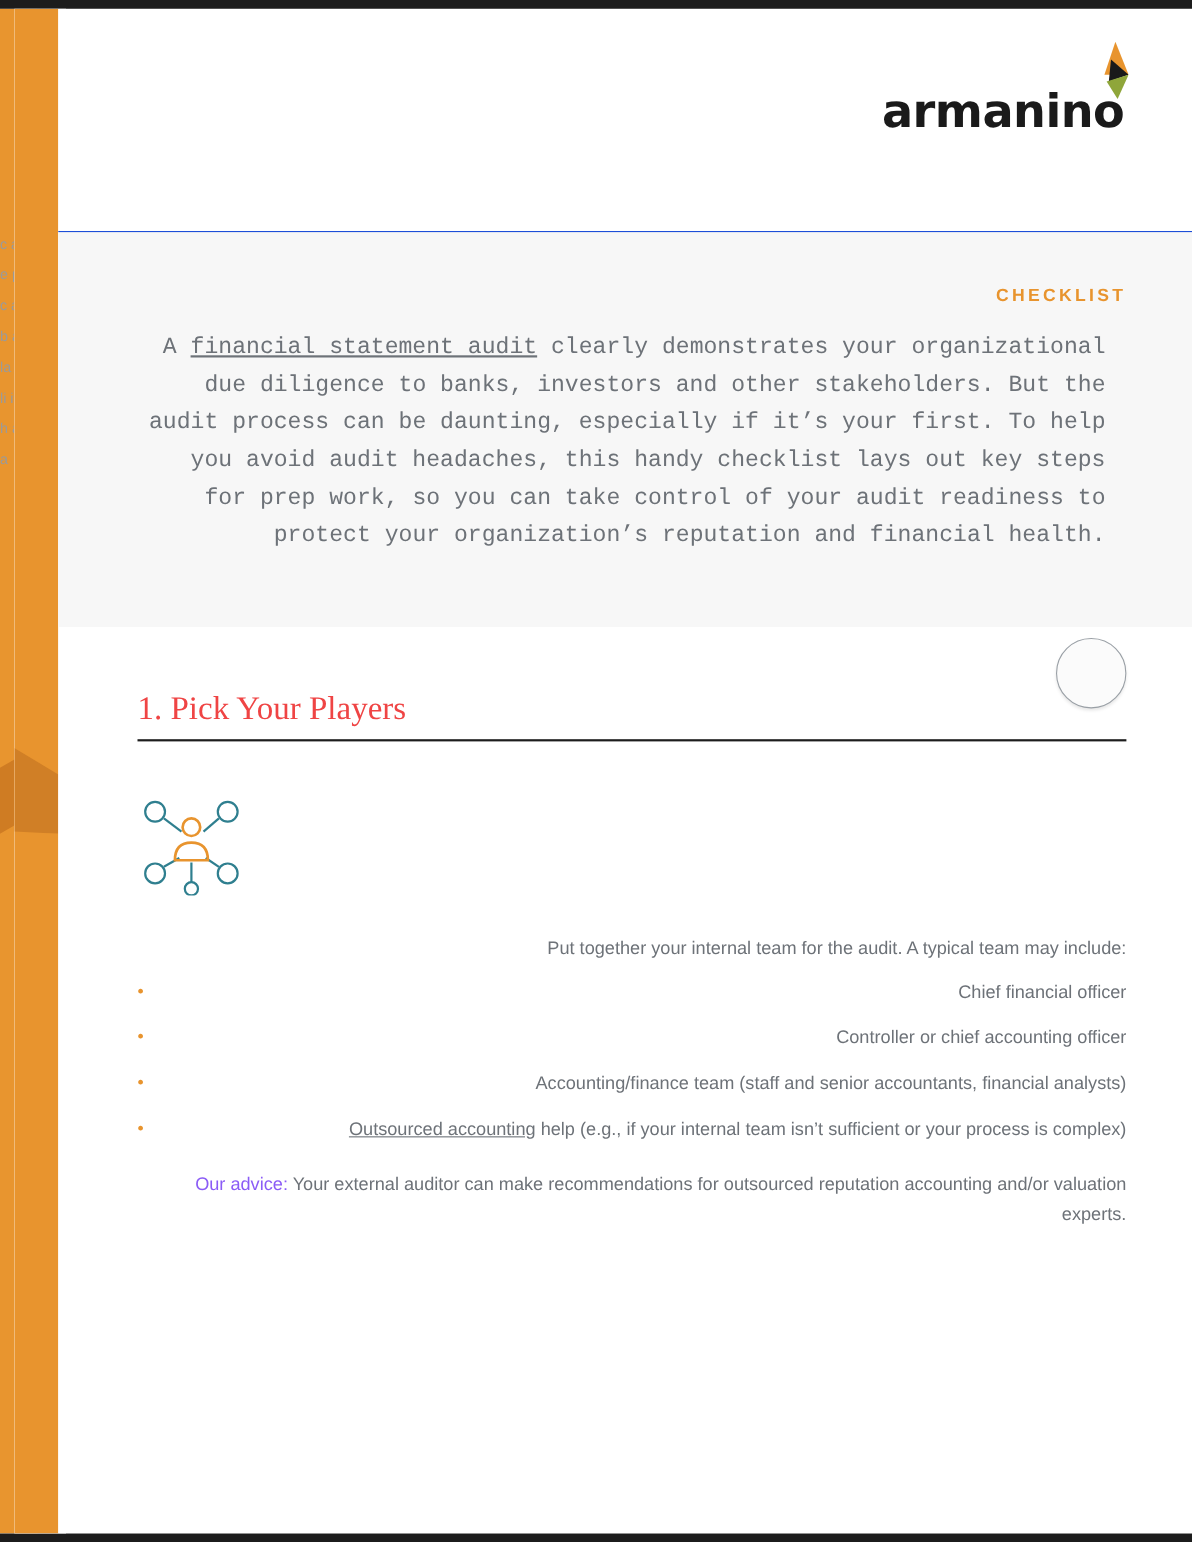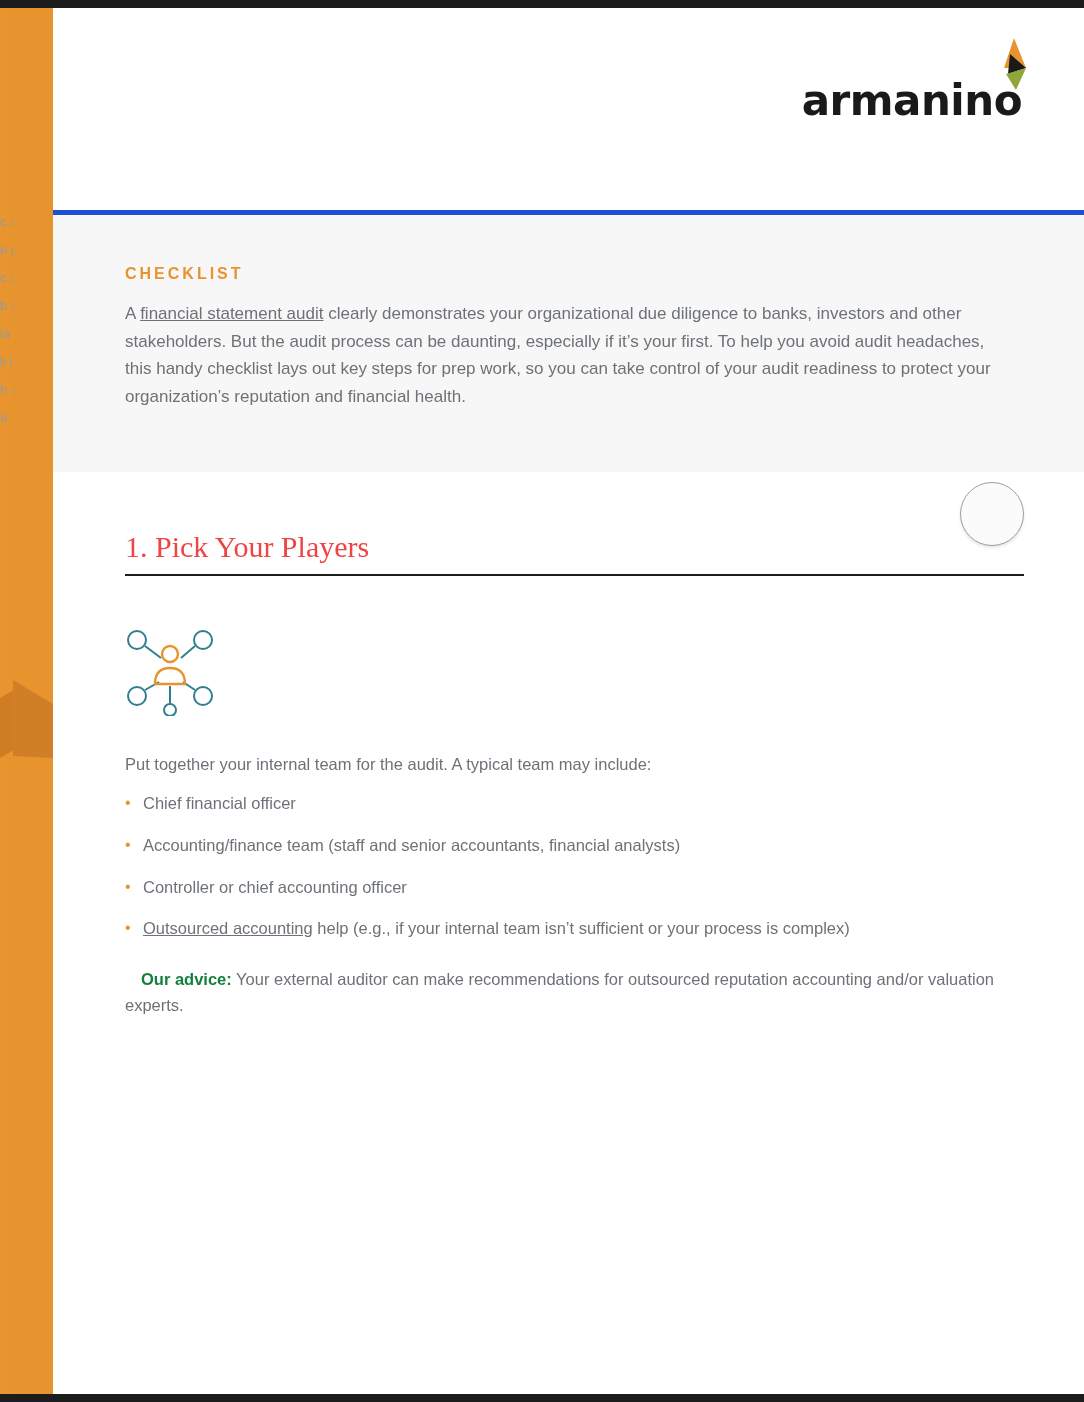--- a/index.html
+++ b/index.html
@@ -89,20 +89,21 @@
     clip-path: polygon(0 0, 100% 24px, 100% 100%, 0 76px);
   }
 
   .content {
     position: absolute;
     left: 40px;
     top: 0;
     right: 0;
     bottom: 0;
     background: #ffffff;
+    text-align: right;
   }
 
   
   .header {
     height: 202px;
     position: relative;
   }
   .logo {
     position: absolute;
     right: 62px;
@@ -123,21 +124,21 @@
     right: -4px;
     top: -42px;
     width: 46px;
     height: 52px;
   }
 
   
   .hero {
     background: #f7f7f7;
     padding: 50px 60px 44px 72px;
-    border-top: 5px solid #1d4ed8;
+    border-top: 1px solid #1d4ed8;
   }
   .eyebrow {
     color: #e8942e;
     font-size: 16px;
     letter-spacing: 3px;
     font-weight: bold;
     margin-bottom: 14px;
     font-family: "Liberation Sans", sans-serif;
   }
   .hero-title {
@@ -145,23 +146,24 @@
     font-size: 50px;
     line-height: 1.17;
     color: #17171a;
     margin: 0 0 26px 0;
     font-weight: normal;
     letter-spacing: -0.3px;
     max-width: 860px;
   }
   .hero-body {
     color: #6d7278;
-    font-size: 17px;
+    font-size: 21px;
     line-height: 1.63;
     max-width: 880px;
+    font-family: Liberation Mono, monospace;
   }
   .hero-body a, .inline-link {
     color: #6d7278;
     text-decoration: underline;
   }
 
   
   .section {
     padding: 58px 60px 0 72px;
     position: relative;
@@ -229,22 +231,22 @@
     left: 0;
     top: 0;
     color: #e8942e;
     font-size: 16px;
   }
   .advice {
     margin-top: 24px;
     line-height: 1.6;
   }
   .advice-label {
-    color: #15803d;
-    font-weight: bold;
+    color: #8b5cf6;
+    font-weight: normal;
     margin-left: 16px;
   }
 </style>
 </head>
 <body>
 
 <div class="backdrop"></div>
 
 <div class="underpage">
   <div class="ghost-bar"></div>
@@ -300,22 +302,22 @@
               <circle cx="45" cy="30" r="8"></circle>
               <path d="M30 60 q0 -16 15 -16 q15 0 15 16 z"></path>
             </g>
           </svg>
         </div>
 
         <div class="text-col">
           <p class="lead">Put together your internal team for the audit. A typical team may include:</p>
           <ul class="checklist">
             <li><span>Chief financial officer</span></li>
+            <li><span>Controller or chief accounting officer</span></li>
             <li><span>Accounting/finance team (staff and senior accountants, financial analysts)</span></li>
-            <li><span>Controller or chief accounting officer</span></li>
             <li><a class="inline-link" href="#">Outsourced accounting</a><span> help (e.g., if your internal team isn’t sufficient or your process is complex)</span></li>
           </ul>
           <p class="advice"><span class="advice-label">Our advice:</span><span> Your external auditor can make recommendations for outsourced reputation accounting and/or valuation experts.</span></p>
         </div>
       </div>
     </div>
 
   </div>
 </div>
 

